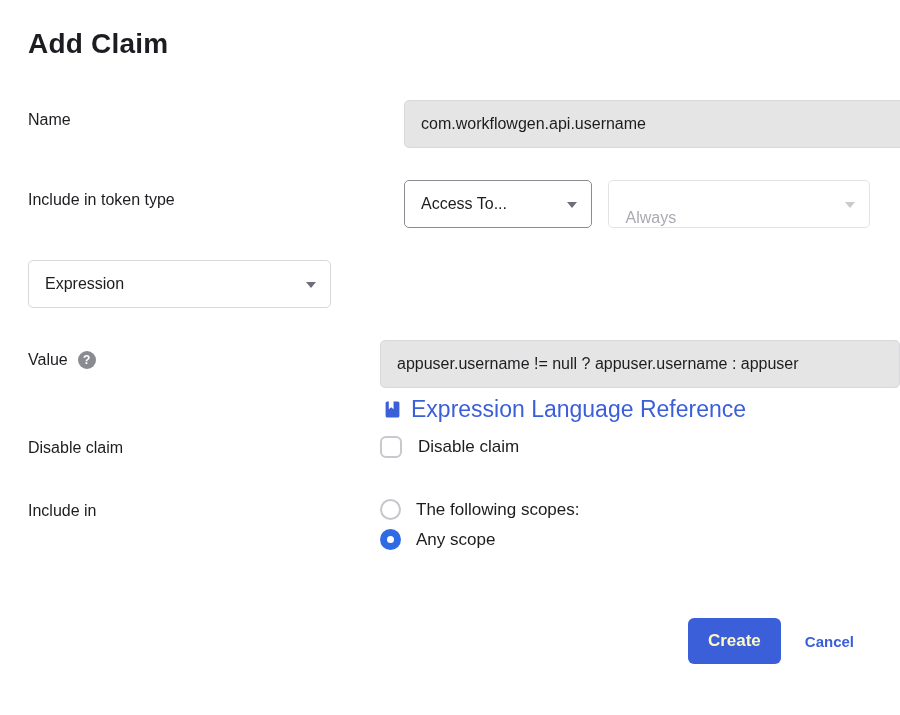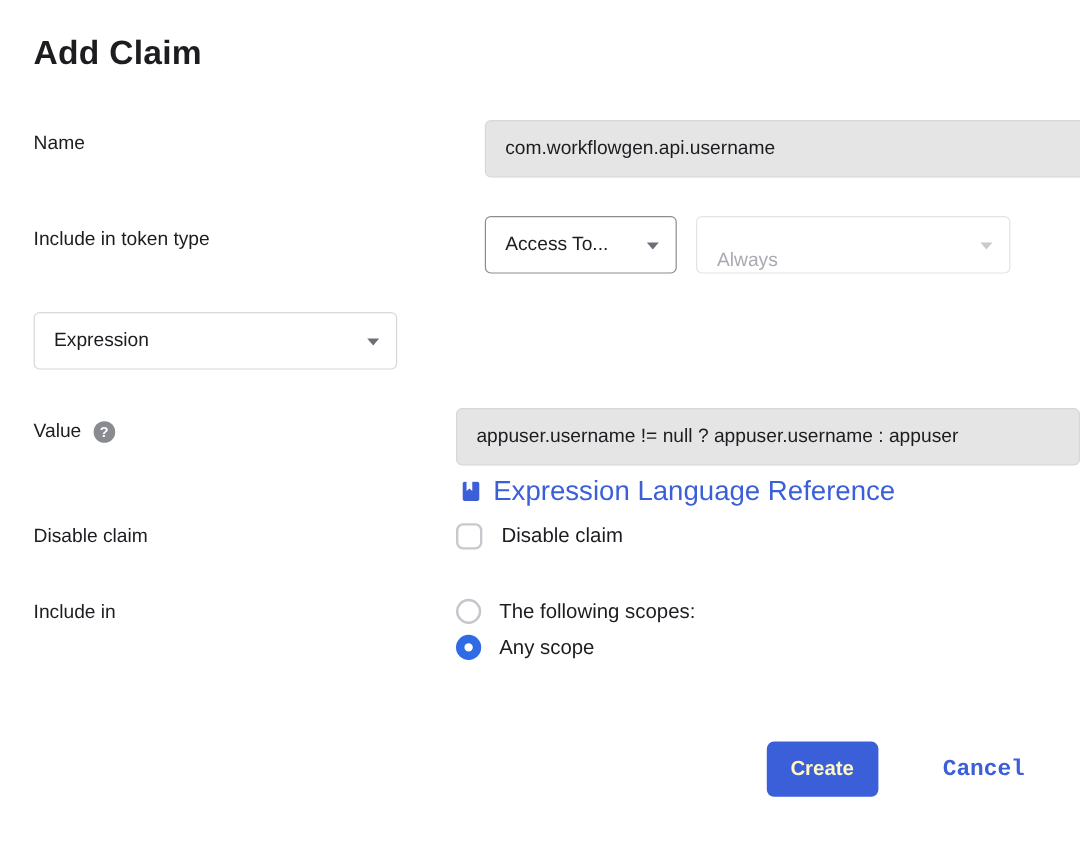--- a/index.html
+++ b/index.html
@@ -45,21 +45,21 @@
   .select.strong-border { border-color: #8b8b92; }
   .select .caret {
     position: absolute; right: 14px; top: 50%; margin-top: -2px;
     width: 0; height: 0;
     border-left: 5px solid transparent; border-right: 5px solid transparent;
     border-top: 6px solid #6e6e78;
   }
   .select.disabled { border-color: #e3e3e7; color: #aaabb2; cursor: default; }
   .select.disabled .caret { border-top-color: #c9c9cf; }
 
-  .select-token { width: 160px; }
+  .select-token { width: 188px; }
   .select-always { width: 262px; margin-left: 12px; align-items: flex-end; }
   .select-valuetype { width: 303px; }
 
   .help-icon {
     width: 18px; height: 18px; border-radius: 50%;
     background: #8a8a92; color: #ffffff;
     font-size: 12px; font-weight: 700; line-height: 18px;
     text-align: center; display: inline-block; flex: 0 0 18px;
     cursor: pointer;
   }
@@ -101,22 +101,22 @@
     margin-top: 68px; display: flex; justify-content: flex-end;
     align-items: center; padding-right: 18px;
   }
   .create-button {
     min-width: 92px; height: 46px; padding: 0 20px;
     background: #3b5ed9; border: none; border-radius: 6px;
     color: #fef9c3; font-family: "Liberation Sans", "DejaVu Sans", sans-serif;
     font-size: 17px; font-weight: 700; cursor: pointer;
   }
   .cancel-link {
-    margin-left: 54px; color: #3b5ed9; font-size: 19px; font-weight: 700;
-    text-decoration: none; cursor: pointer; font-family: Liberation Mono, monospace;
+    margin-left: 24px; color: #3b5ed9; font-size: 15px; font-weight: 700;
+    text-decoration: none; cursor: pointer;
   }
 </style>
 </head>
 <body>
 
 <div class="dialog">
 
   <h1 class="page-title">Add Claim</h1>
 
   <div class="row mb32">

